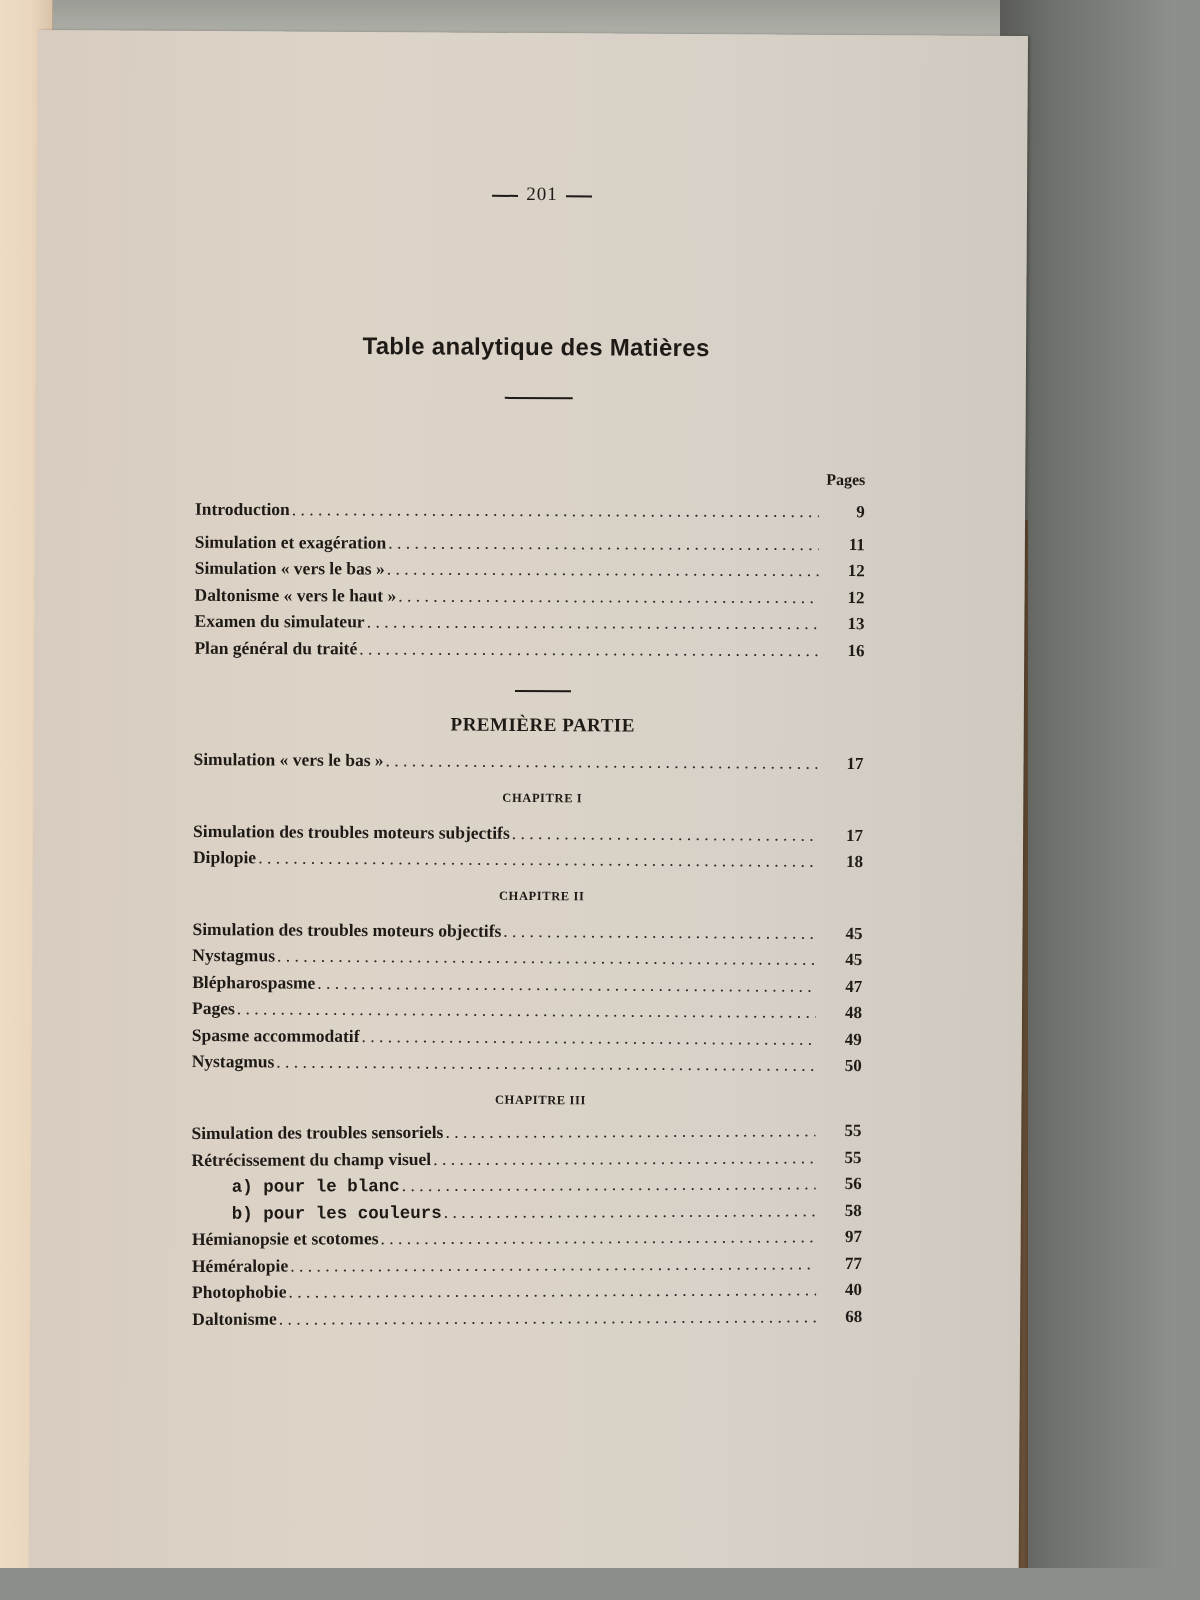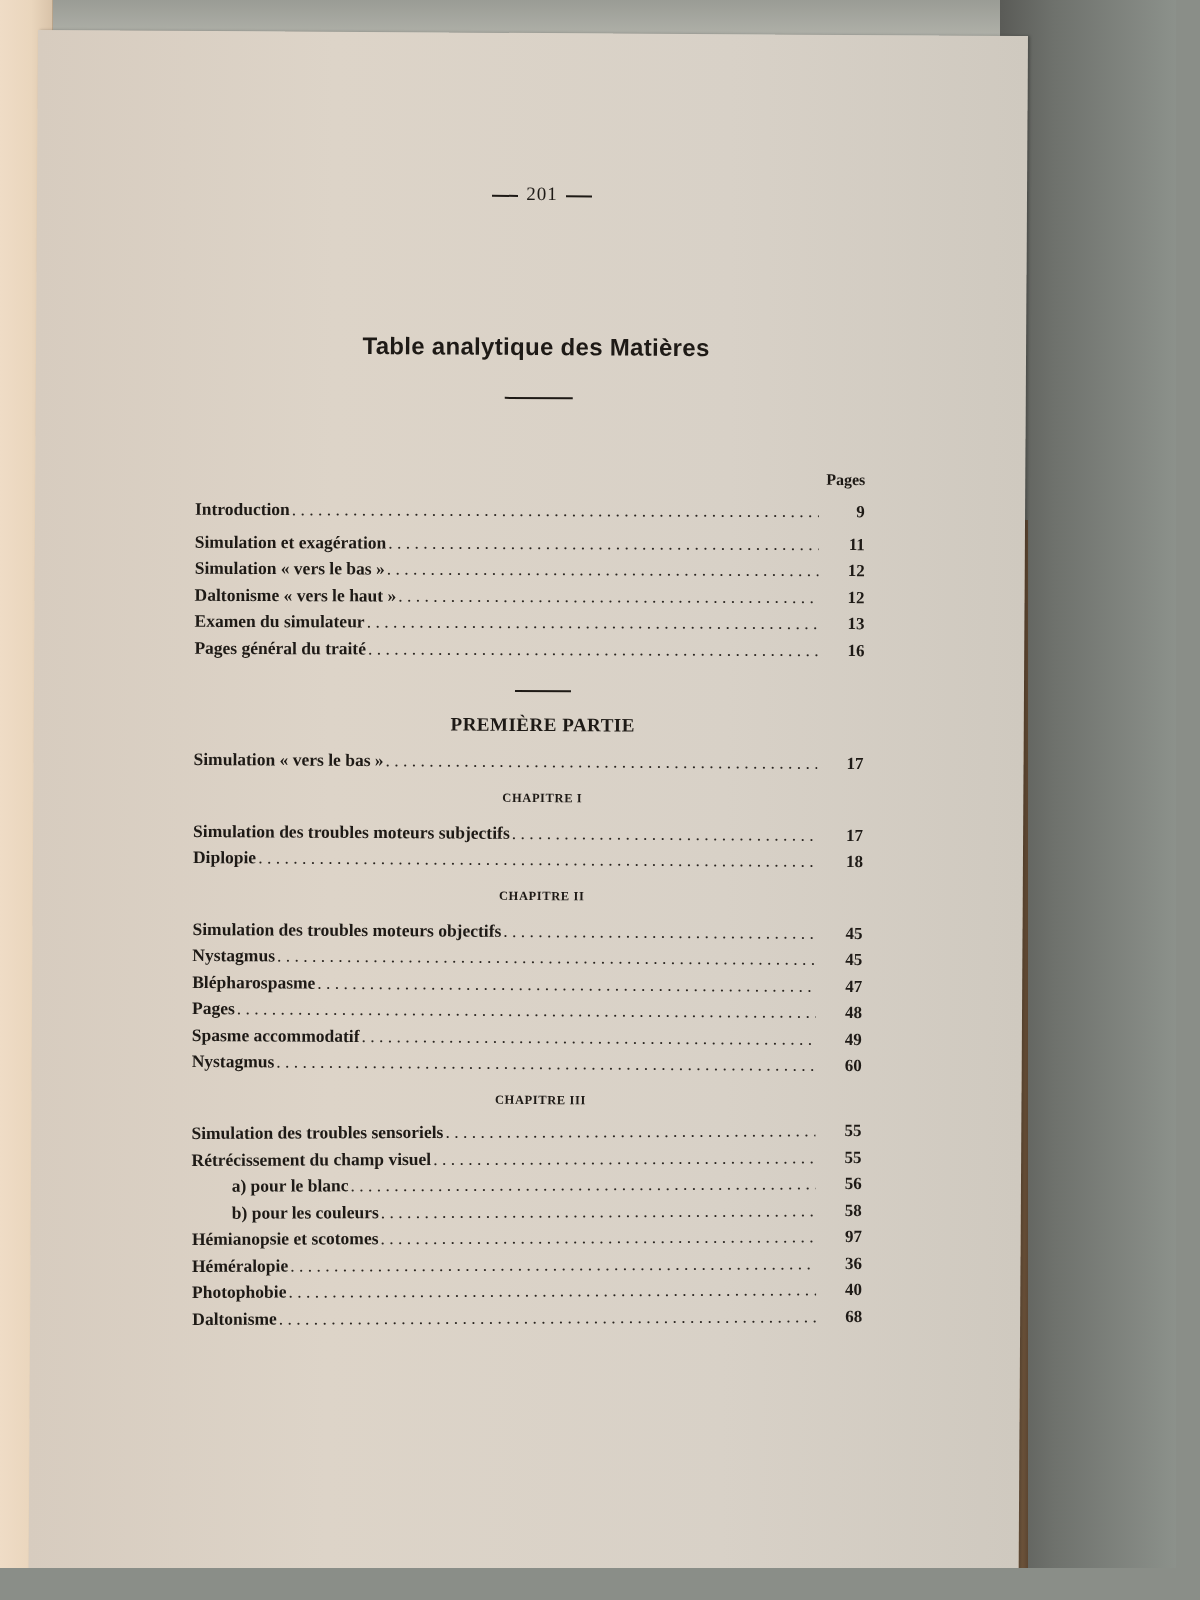--- a/index.html
+++ b/index.html
@@ -65,21 +65,21 @@
       flex: 1; overflow: hidden; white-space: nowrap; margin: 0 6px 0 2px;
       font-weight: normal; letter-spacing: 3px; color: #2a2520;
     }
     .entry .leader::before {
       content: ". . . . . . . . . . . . . . . . . . . . . . . . . . . . . . . . . . . . . . . . . . . . . . . . . . . . . . . . . . . . . . . . . . . . . . . . . . . . . . . . . . . . . . . . . . . .";
       letter-spacing: 0;
     }
     .entry .num {
       width: 40px; text-align: right; margin-right: -20px; font-size: 17px;
     }
-    .entry.indent .label { padding-left: 40px; }
+    .entry.indent .label { padding-left: 40px; font-family: Liberation Mono, monospace; }
     .gap-small { height: 6px; }
     .part-rule { width: 56px; height: 2px; background: #1e1a16; margin: 28px auto 0 auto; position: relative; left: 24px; }
     .part-heading {
       text-align: center; font-size: 19px; font-weight: bold; margin-top: 22px; margin-bottom: 12px;
       letter-spacing: 0.5px; position: relative; left: 24px;
     }
     .chapter-heading {
       text-align: center; font-size: 12.5px; font-weight: bold; letter-spacing: 0.6px;
       margin-top: 16px; margin-bottom: 14px; position: relative; left: 24px;
     }
@@ -127,21 +127,21 @@
         <span class="label">Daltonisme « vers le haut »</span>
         <span class="leader"></span>
         <span class="num">12</span>
       </div>
       <div class="entry">
         <span class="label">Examen du simulateur</span>
         <span class="leader"></span>
         <span class="num">13</span>
       </div>
       <div class="entry">
-        <span class="label">Pages général du traité</span>
+        <span class="label">Plan général du traité</span>
         <span class="leader"></span>
         <span class="num">16</span>
       </div>
     </div>
 
     <div class="part-rule"></div>
     <div class="part-heading">PREMIÈRE PARTIE</div>
 
     <div class="toc" style="margin-top:0;">
       <div class="entry">
@@ -184,21 +184,21 @@
         <span class="num">48</span>
       </div>
       <div class="entry">
         <span class="label">Spasme accommodatif</span>
         <span class="leader"></span>
         <span class="num">49</span>
       </div>
       <div class="entry">
         <span class="label">Nystagmus</span>
         <span class="leader"></span>
-        <span class="num">60</span>
+        <span class="num">50</span>
       </div>
 
       <div class="chapter-heading">CHAPITRE III</div>
       <div class="section-3">
         <div class="entry">
           <span class="label">Simulation des troubles sensoriels</span>
           <span class="leader"></span>
           <span class="num">55</span>
         </div>
         <div class="entry">
@@ -217,21 +217,21 @@
           <span class="num">58</span>
         </div>
         <div class="entry">
           <span class="label">Hémianopsie et scotomes</span>
           <span class="leader"></span>
           <span class="num">97</span>
         </div>
         <div class="entry">
           <span class="label">Héméralopie</span>
           <span class="leader"></span>
-          <span class="num">36</span>
+          <span class="num">77</span>
         </div>
         <div class="entry">
           <span class="label">Photophobie</span>
           <span class="leader"></span>
           <span class="num">40</span>
         </div>
         <div class="entry">
           <span class="label">Daltonisme</span>
           <span class="leader"></span>
           <span class="num">68</span>

